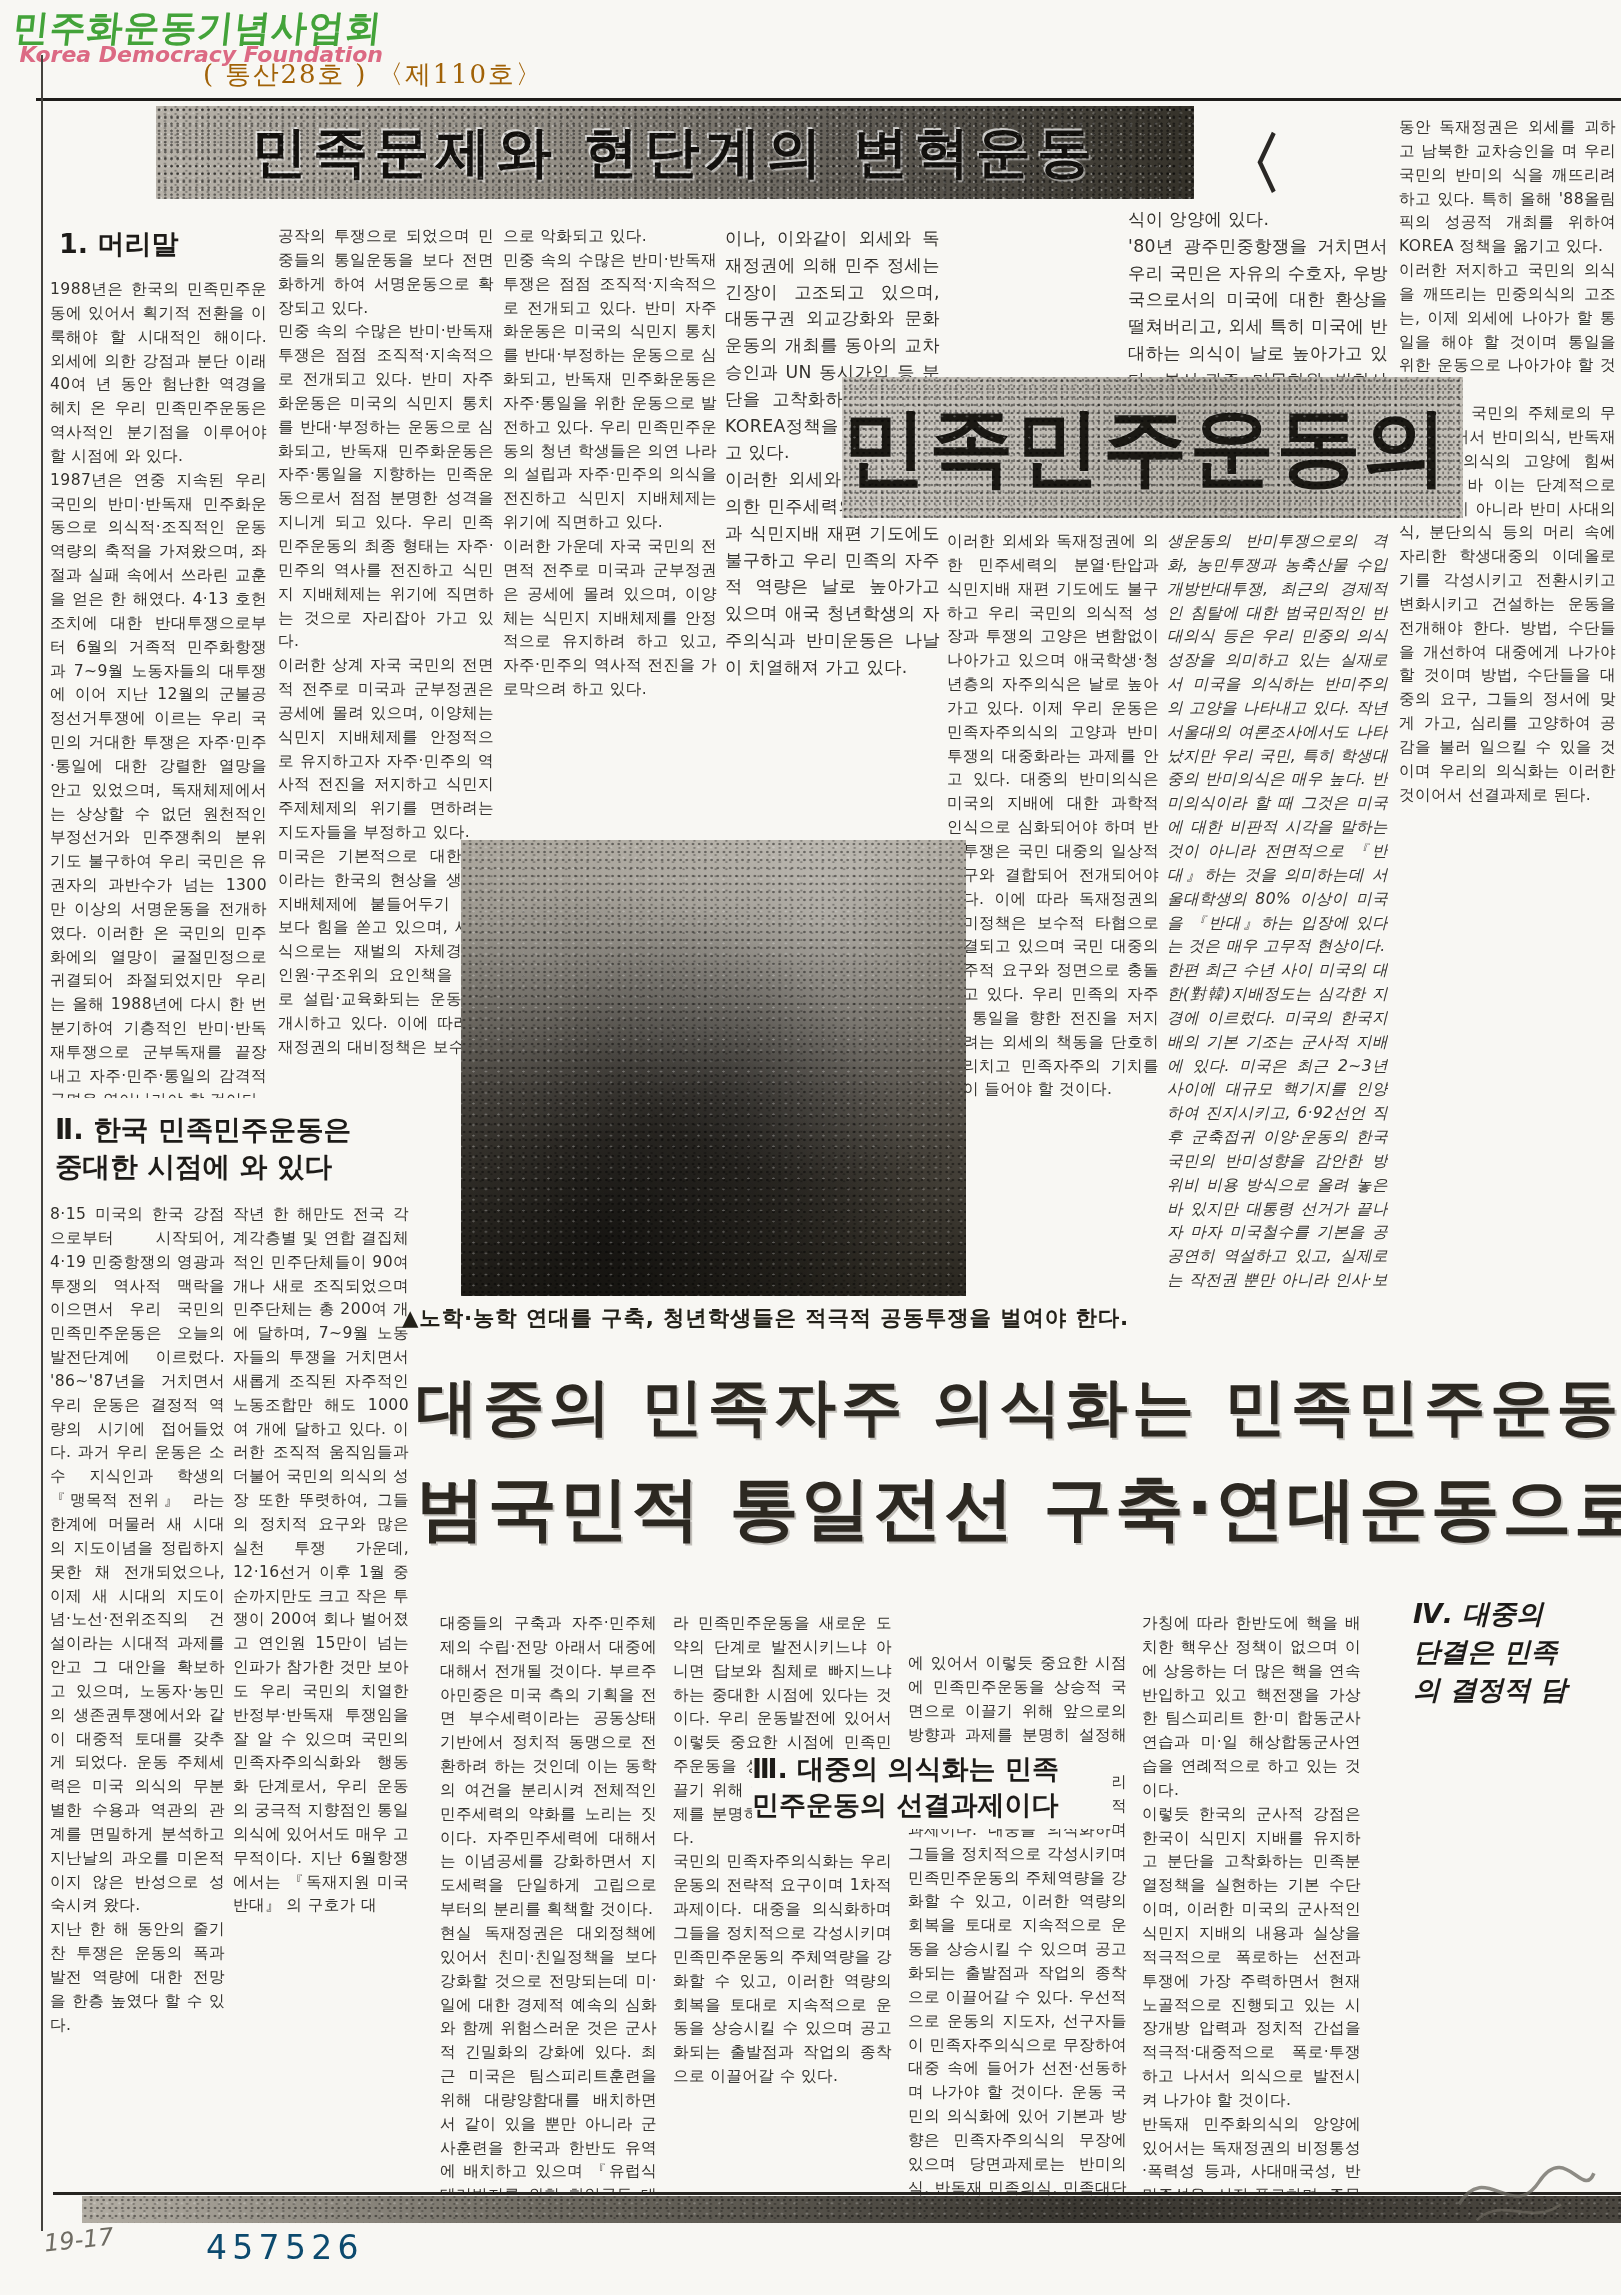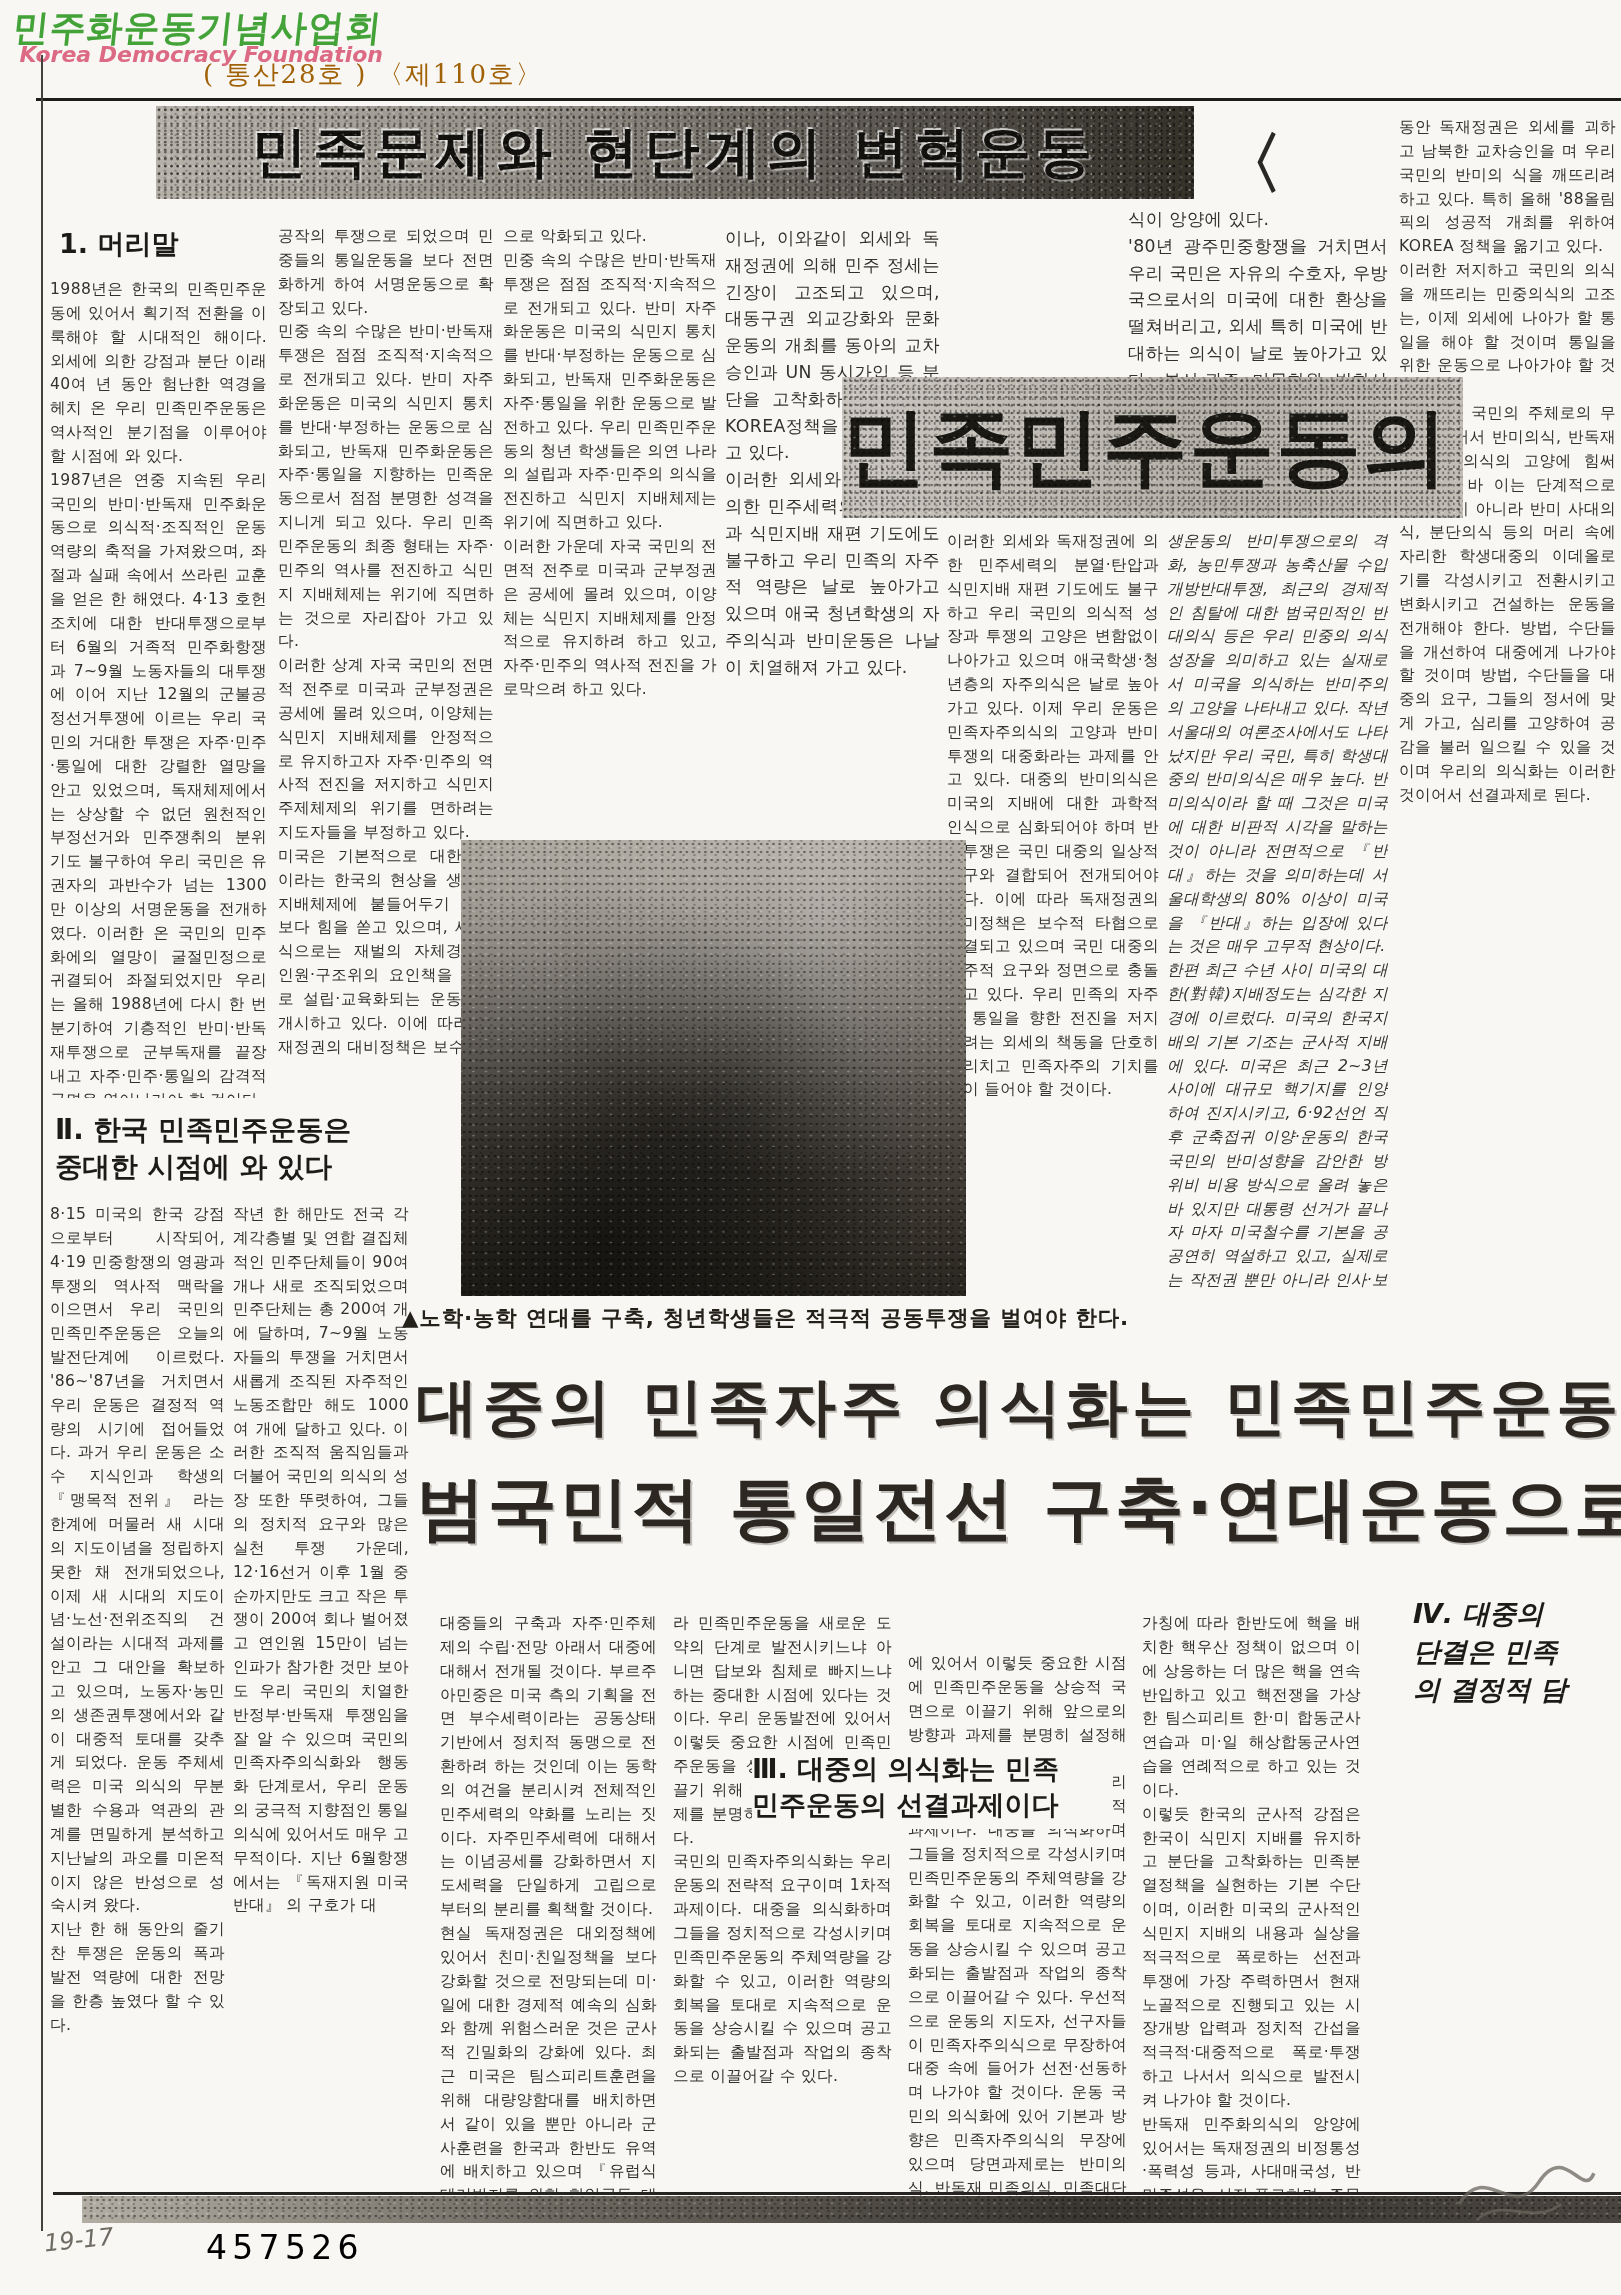--- a/index.html
+++ b/index.html
@@ -59,21 +59,21 @@
   
   .headline{white-space:nowrap;overflow:hidden;font-weight:800;color:#2c2821;
         text-shadow:1.8px 1.8px 0 rgba(70,64,55,.3),-0.9px -0.9px 0 rgba(255,255,255,.6);filter:blur(0.4px);}
   .headline1{left:416px;top:1365px;width:1205px;height:93px;font-size:62px;letter-spacing:4.4px;}
   .headline2{left:416px;top:1463px;width:1205px;height:103px;font-size:69px;letter-spacing:2.7px;}
   
   .bottom-line{left:53px;top:2192px;width:1568px;height:2.7px;background:#262420;}
   .bottom-bar{left:82px;top:2196px;width:1539px;height:27px;
         background:linear-gradient(90deg,#b3aea4 0%,#6e6a61 30%,#3a3731 65%,#4a463f 100%);}
   .pencil-note{left:44px;top:2226px;font-size:24px;font-style:italic;color:#6e6b62;transform:rotate(-6deg);}
-  .stamp-number{left:206px;top:2228px;font-size:33px;letter-spacing:5.3px;color:#000000;filter:blur(0.3px);}
+  .stamp-number{left:206px;top:2228px;font-size:33px;letter-spacing:5.3px;color:#0c4a6e;filter:blur(0.3px);}
 </style>
 </head>
 <body>
 
 <div id="page">
 
   <div class="abs wm-kr">민주화운동기념사업회</div>
   <div class="abs wm-en">Korea Democracy Foundation</div>
 
   <div class="abs issue-line">( 통산28호 ) 〈제110호〉</div>

